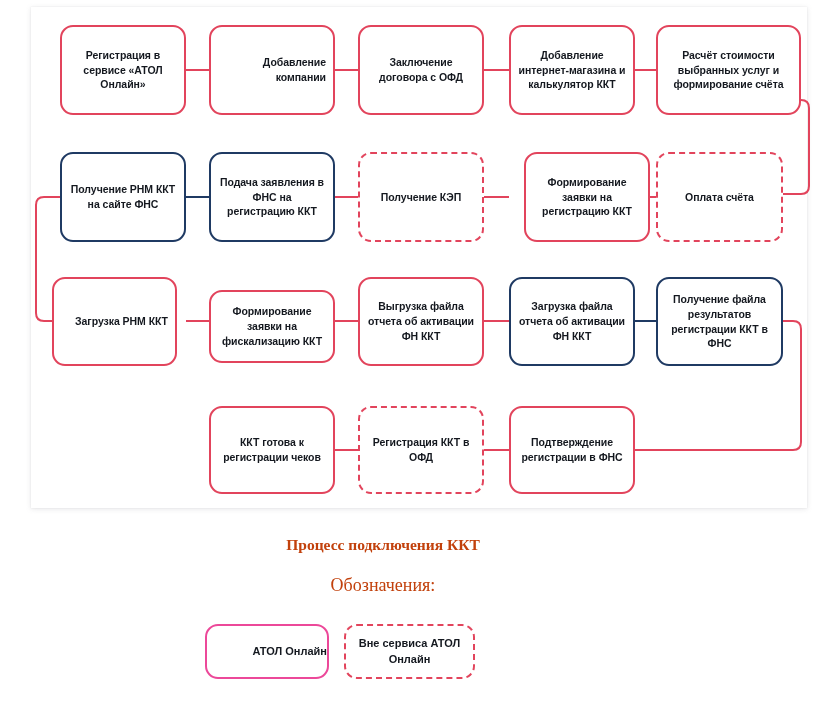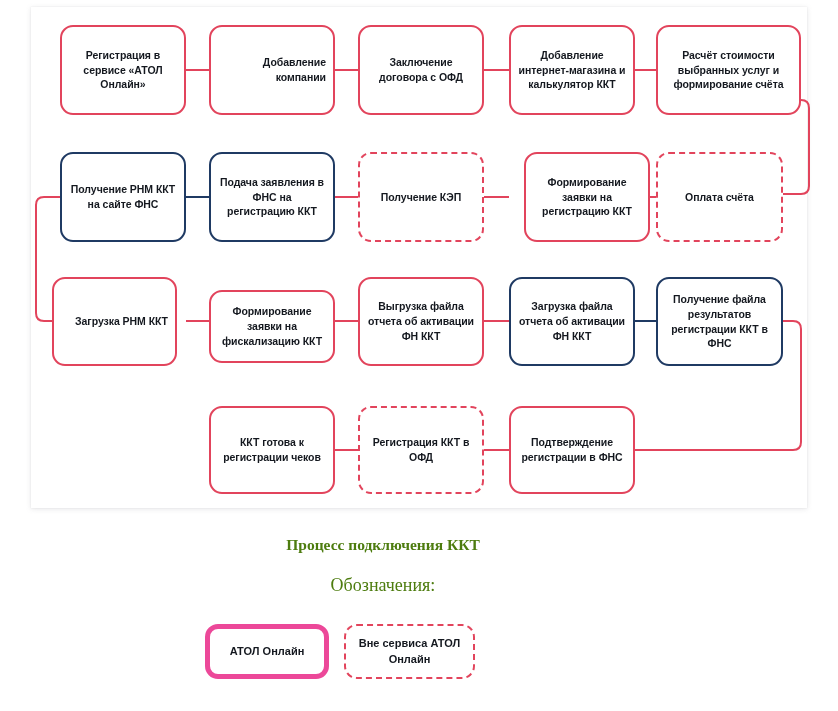--- a/index.html
+++ b/index.html
@@ -52,21 +52,21 @@
   .node.solid-red   { border: 2px solid #e2445c; }
   .node.dashed-red  { border: 2.4px dashed #e2445c; background: transparent; }
   .node.solid-blue  { border: 2px solid #1f3a63; }
 
   
   .caption {
     position: absolute;
     width: 766px;
     text-align: center;
     font-family: "Liberation Serif", serif;
-    color: #4d7c0f;
+    color: #c2410c;
   }
   #chart-title {
     top: 536px;
     font-size: 15.5px;
     font-weight: bold;
   }
   #legend-heading {
     top: 575px;
     font-size: 18px;
     font-weight: normal;
@@ -89,21 +89,21 @@
     align-items: center;
     justify-content: center;
     text-align: center;
   }
   .legend-box .label {
     font-size: 11px;
     font-weight: bold;
     line-height: 1.45;
     color: #14181f;
   }
-  .legend-box.solid-red  { border: 5px solid #ec4899; }
+  .legend-box.solid-red  { border: 2px solid #ec4899; justify-content: flex-end; }
   .legend-box.dashed-red { border: 2.4px dashed #e2445c; }
   .legend-box.solid-blue { border: 2px solid #1f3a63; }
 </style>
 </head>
 <body>
 
 <div id="flow-card"></div>
 
 <svg id="connector-layer" viewBox="0 0 838 711" width="838" height="711" xmlns="http://www.w3.org/2000/svg">
   <g fill="none" stroke="#e2445c" stroke-width="2">

